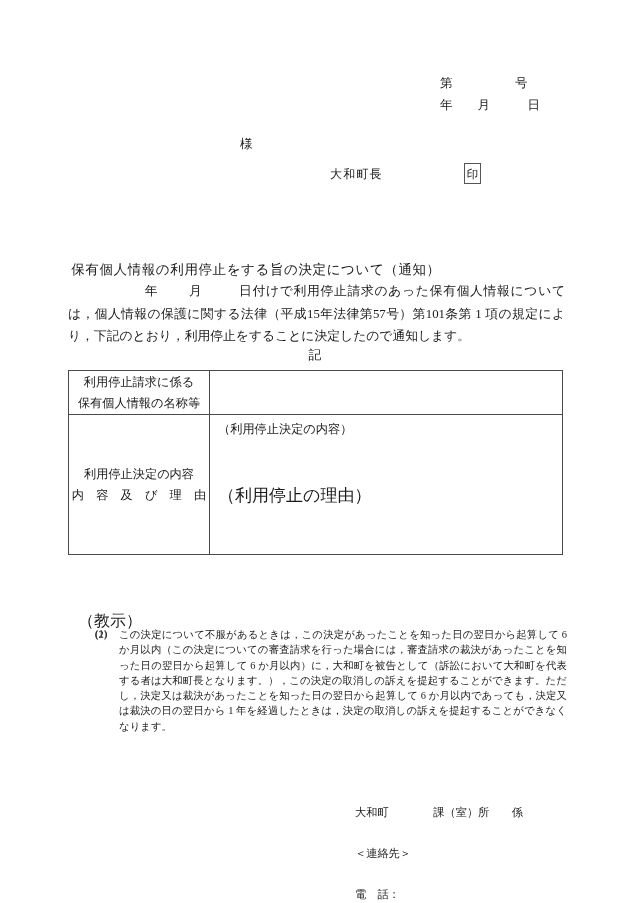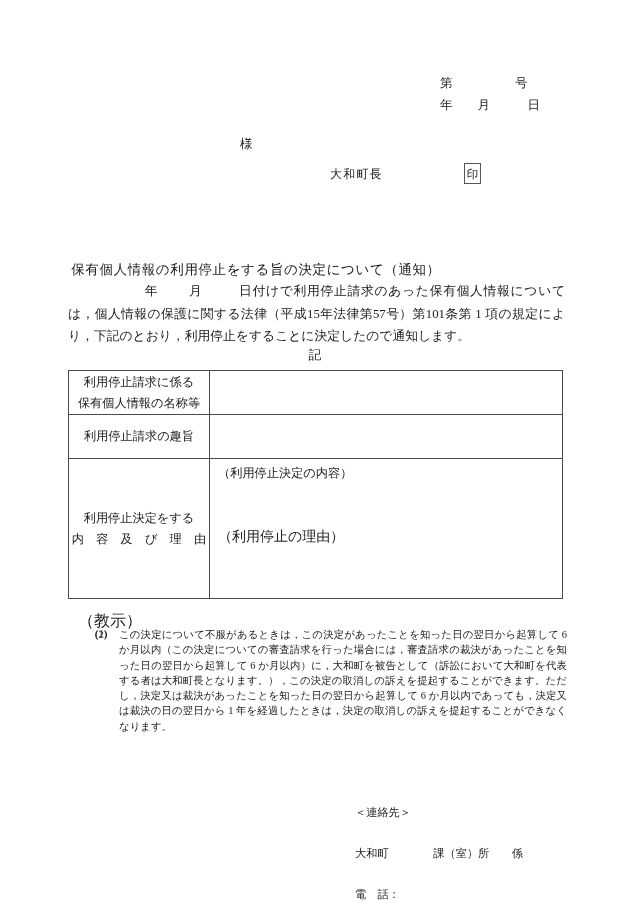--- a/index.html
+++ b/index.html
@@ -130,21 +130,21 @@
     line-height: 21px;
   }
   .tbl td.value {
     padding: 6px 8px;
     vertical-align: top;
   }
   .r1 { height: 44px; }
   .r2 { height: 44px; }
   .r3 { height: 140px; }
   .sub1 { font-size: 12.2px; display: block; margin-bottom: 46px; }
-  .sub2 { font-size: 14px; display: block; }
+  .sub2 { font-size: 17px; display: block; }
   .lbl-line { display: block; }
 
   
   .kyoji-head {
     position: absolute;
     left: 78px;
     top: 611px;
     font-size: 16px;
   }
   .kyoji-list {
@@ -205,29 +205,23 @@
 
   <table class="tbl">
     <tbody>
         <tr class="r1">
       <td class="label">
         <span class="lbl-line">利用停止請求に係る</span>
         <span class="lbl-line">保有個人情報の名称等</span>
       </td>
       <td class="value"></td>
     </tr>
-    <tr class="r2">
-      <td class="label">
-        <span class="lbl-line">利用停止請求の趣旨</span>
-      </td>
-      <td class="value"></td>
-    </tr>
     <tr class="r3">
       <td class="label">
-        <span class="lbl-line">利用停止決定をする</span>
+        <span class="lbl-line">利用停止決定の内容</span>
         <span class="lbl-line">内　容　及　び　理　由</span>
       </td>
       <td class="value">
         <span class="sub1">（利用停止決定の内容）</span>
         <span class="sub2">（利用停止の理由）</span>
       </td>
     </tr>
   </tbody>
     </table>
 
@@ -236,20 +230,20 @@
     <div class="kyoji-item">
       <span class="num">(1)</span>
     </div>
     <div class="kyoji-item">
       <span class="num">(2)</span>
       <span>この決定について不服があるときは，この決定があったことを知った日の翌日から起算して 6 か月以内（この決定についての審査請求を行った場合には，審査請求の裁決があったことを知った日の翌日から起算して 6 か月以内）に，大和町を被告として（訴訟において大和町を代表する者は大和町長となります。），この決定の取消しの訴えを提起することができます。ただし，決定又は裁決があったことを知った日の翌日から起算して 6 か月以内であっても，決定又は裁決の日の翌日から 1 年を経過したときは，決定の取消しの訴えを提起することができなくなります。</span>
     </div>
   </div>
 
   <div class="contact">
+    <span class="line">大和町　　　　課（室）所　　係</span>
     <span class="line">＜連絡先＞</span>
-    <span class="line">大和町　　　　課（室）所　　係</span>
     <span class="line">電　話：</span>
     
     
   </div>
 
 </div>
 
 </body></html>

